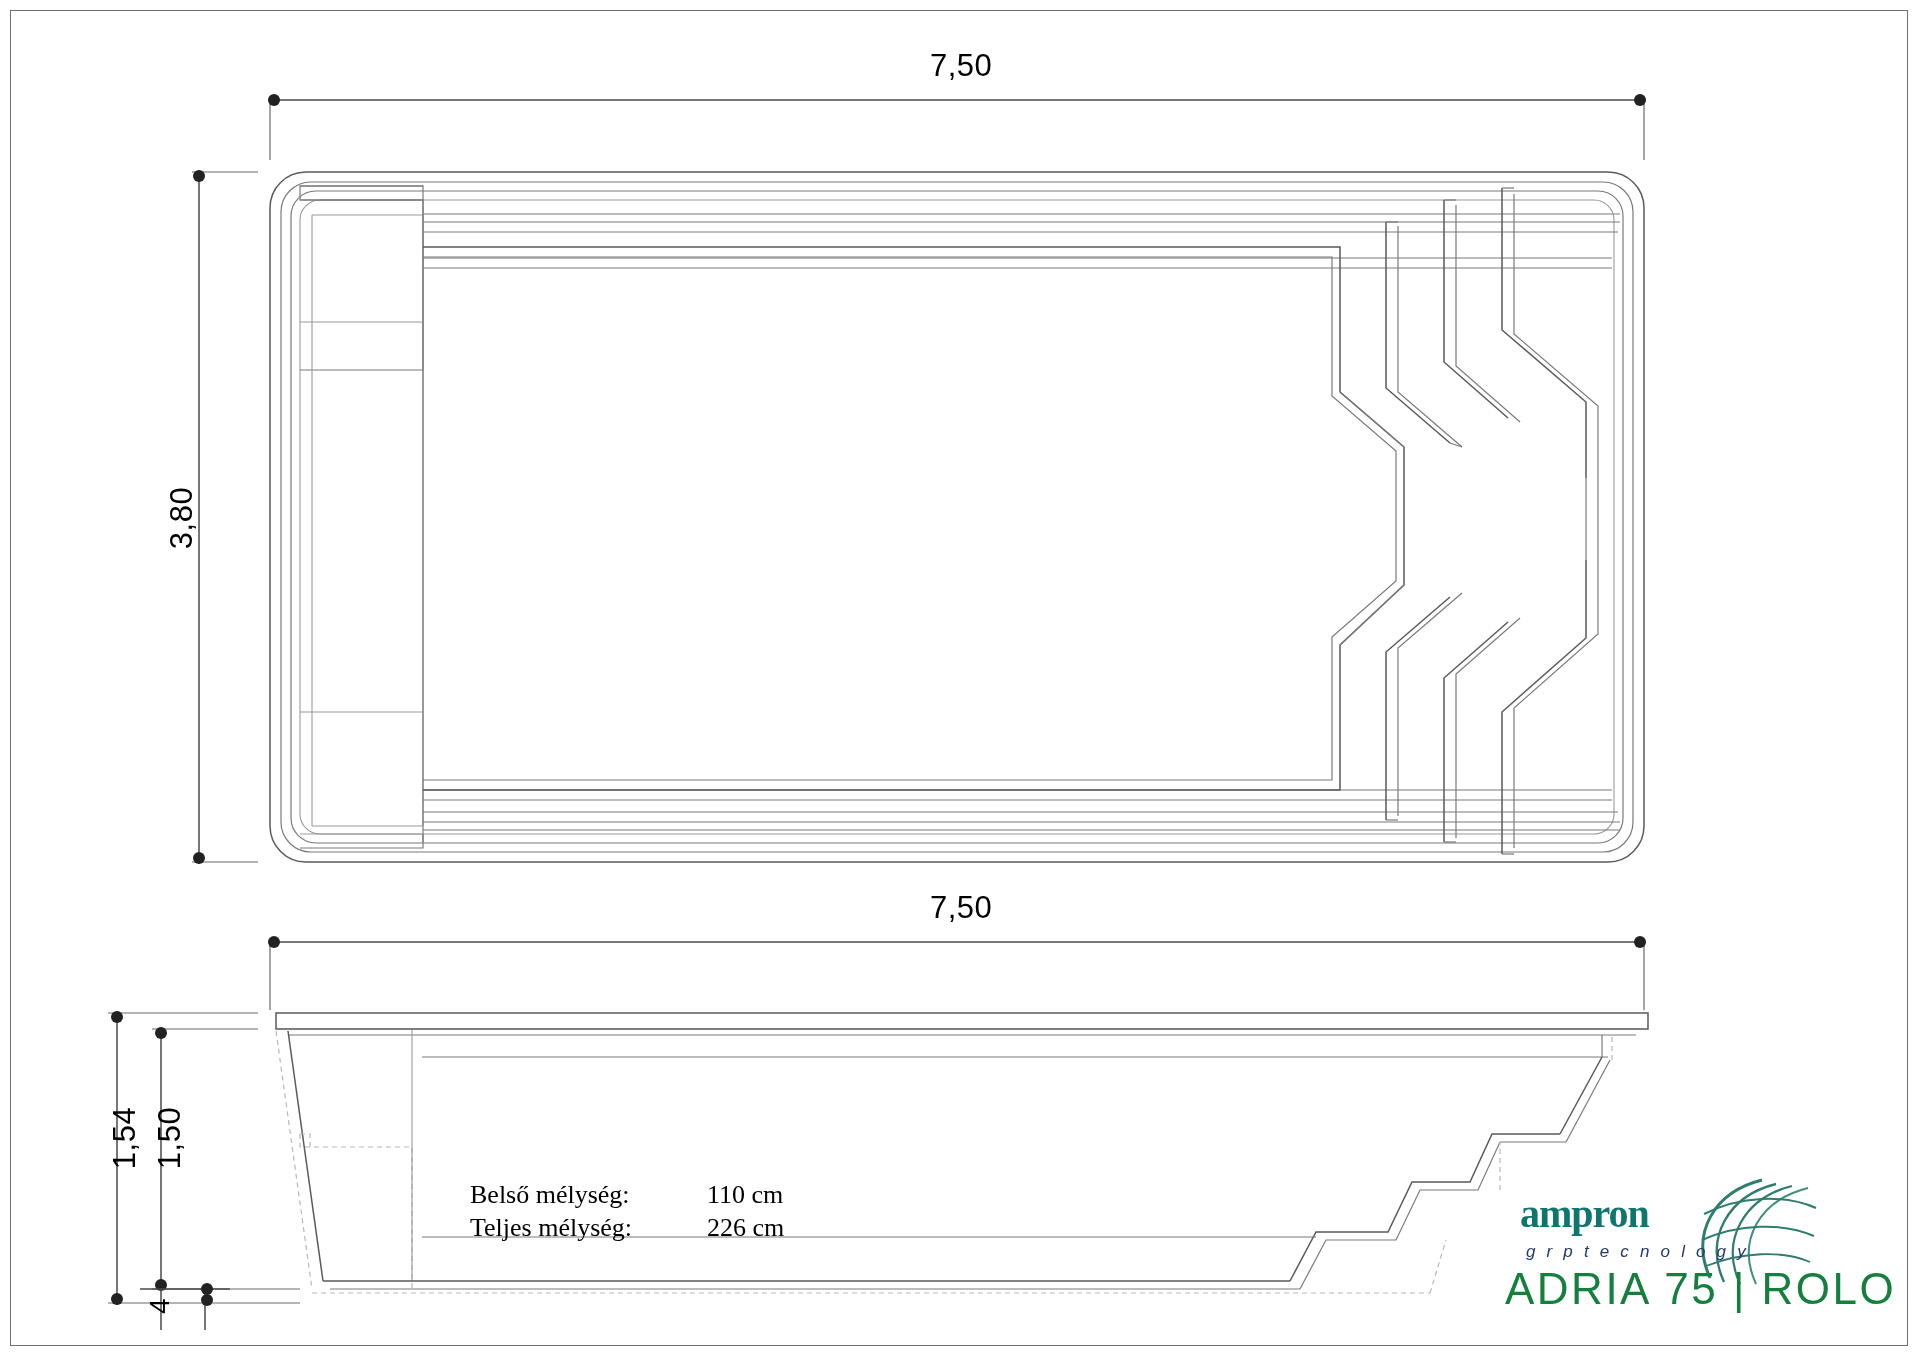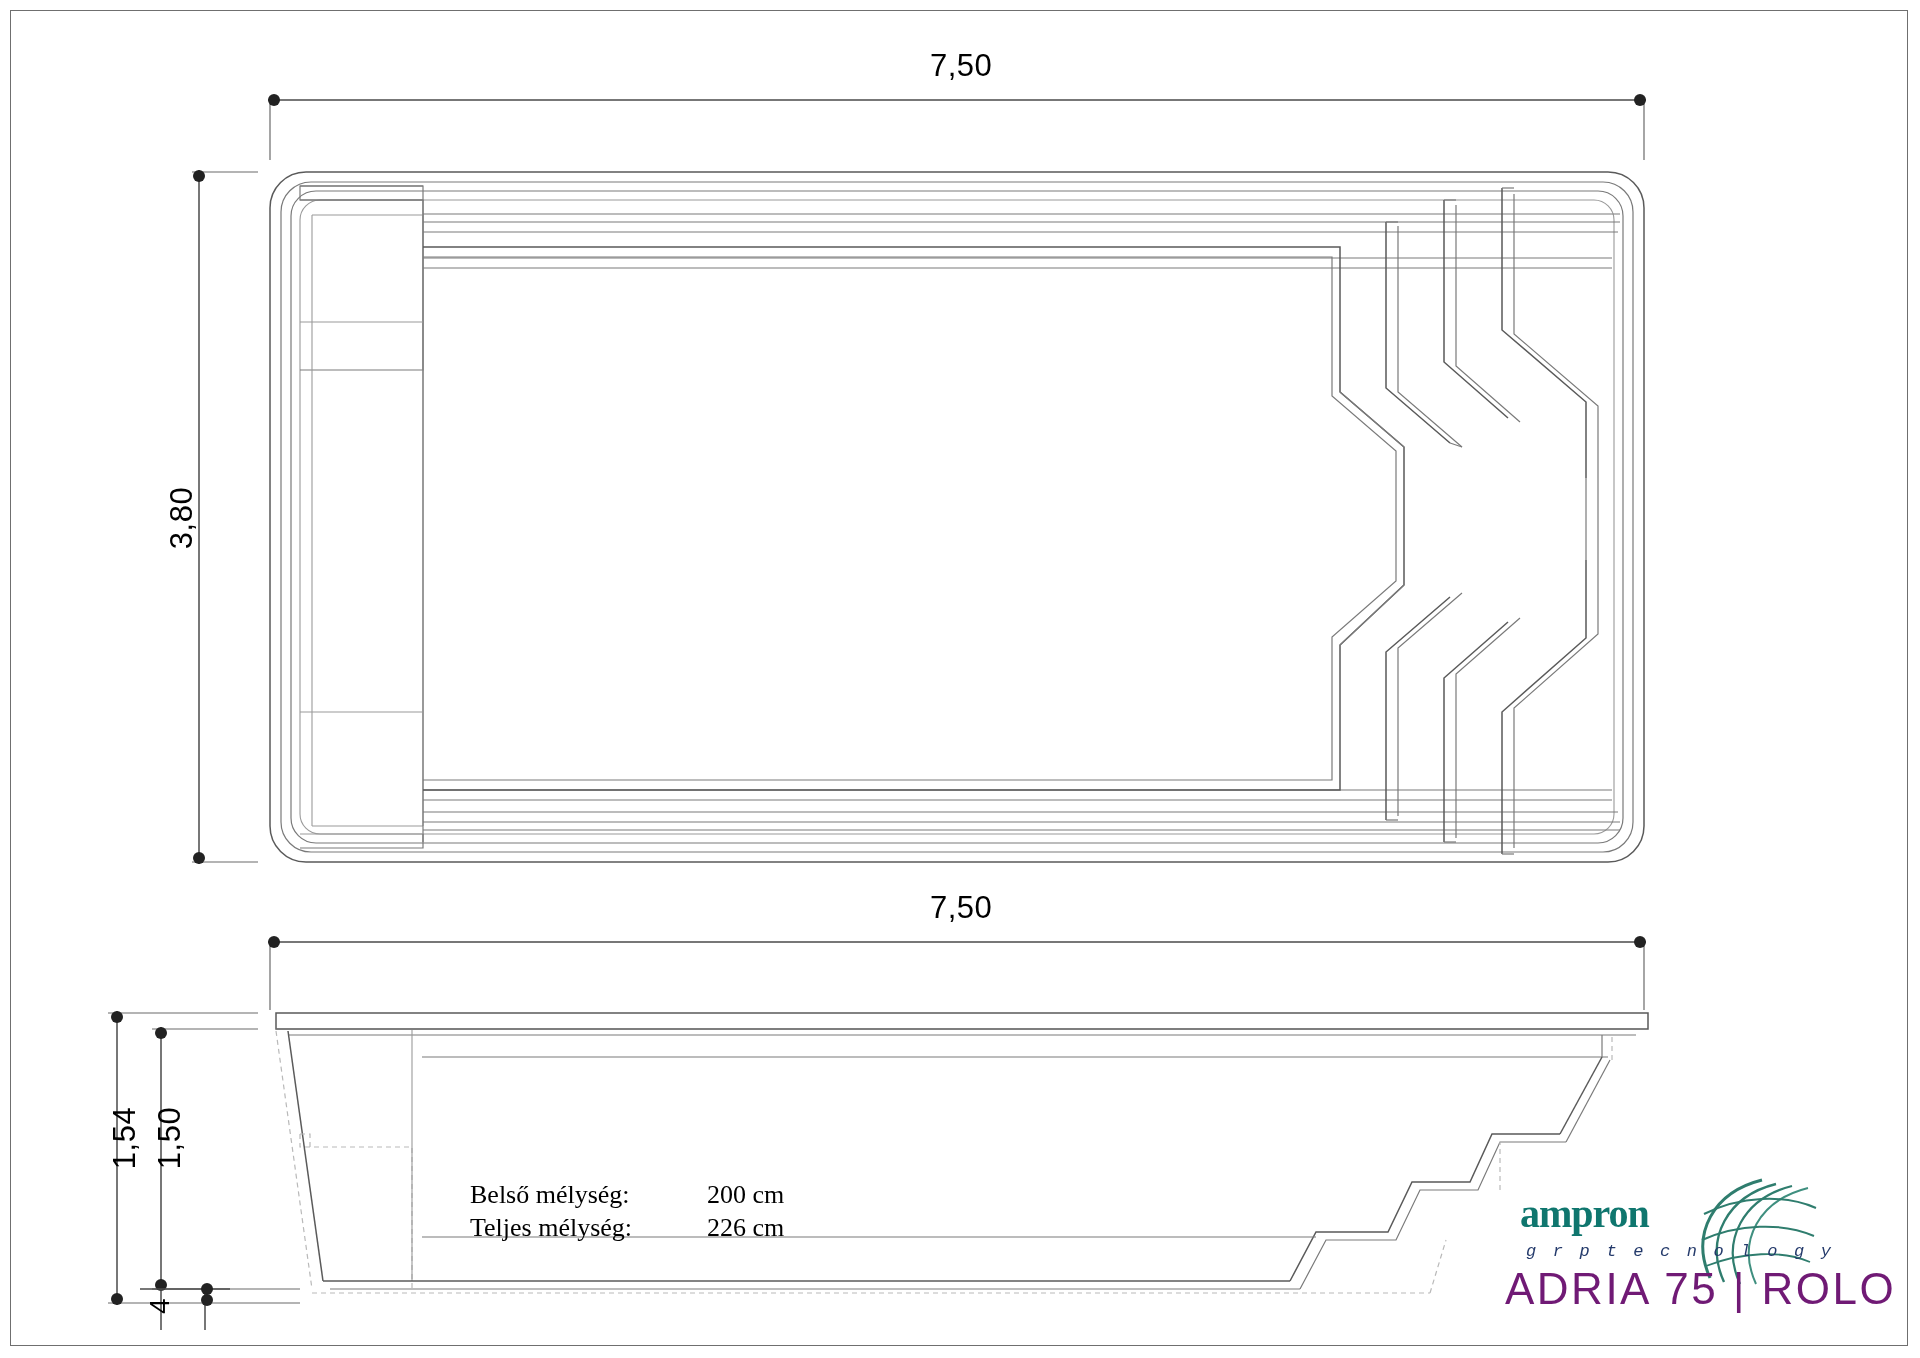--- a/index.html
+++ b/index.html
@@ -5,22 +5,22 @@
   html,body{margin:0;padding:0;background:#ffffff;}
   body{width:1920px;height:1358px;position:relative;font-family:"Liberation Sans",sans-serif;color:#111;overflow:hidden;}
   #sheet{position:absolute;inset:0;}
   .frame{position:absolute;left:10px;top:10px;width:1898px;height:1336px;border:1.6px solid #6f6f6f;box-sizing:border-box;}
   svg.draw{position:absolute;left:0;top:0;width:1920px;height:1358px;}
   .dimtxt{position:absolute;font-family:"Liberation Sans",sans-serif;font-size:31px;color:#000;letter-spacing:0.5px;white-space:nowrap;}
   .dimtxt.rot{transform:rotate(-90deg);transform-origin:50% 50%;}
   .spec{position:absolute;font-family:Liberation Serif, serif;font-size:26px;color:#000;white-space:nowrap;}
   .logo-wrap{position:absolute;left:1498px;top:1190px;width:400px;height:120px;}
   .logo-word{position:absolute;left:22px;top:0px;font-family:"Liberation Serif",serif;font-size:40px;font-weight:700;color:#0f766e;letter-spacing:-1px;}
-  .logo-sub{position:absolute;left:28px;top:52px;font-family:Liberation Mono, monospace;font-size:17px;color:#243a6b;letter-spacing:3.2px;font-style:italic;}
-  .model{position:absolute;left:1505px;top:1264px;font-family:"Liberation Sans",sans-serif;font-size:44px;color:#701a75;letter-spacing:2.5px;white-space:nowrap;}
+  .logo-sub{position:absolute;left:28px;top:52px;font-family:Liberation Sans, sans-serif;font-size:17px;color:#243a6b;letter-spacing:3.2px;font-style:italic;}
+  .model{position:absolute;left:1505px;top:1264px;font-family:"Liberation Sans",sans-serif;font-size:44px;color:#15803d;letter-spacing:2.5px;white-space:nowrap;}
 </style>
 </head>
 <body>
 
 <div id="sheet">
 
   <div class="frame"></div>
 
   <svg class="draw" viewBox="0 0 1920 1358">
     <defs>
@@ -204,21 +204,21 @@
 
   <div class="dimtxt" style="left:930px;top:890px;">7,50</div>
 
   <div class="dimtxt rot" style="left:65px;top:1120px;width:120px;text-align:center;">1,54</div>
 
   <div class="dimtxt rot" style="left:110px;top:1120px;width:120px;text-align:center;">1,50</div>
 
   <div class="dimtxt rot" style="left:130px;top:1290px;width:60px;text-align:center;font-size:28px;">4</div>
 
   <div class="spec" style="left:470px;top:1180px;">Belső mélység:</div>
-  <div class="spec" style="left:707px;top:1180px;">200 cm</div>
+  <div class="spec" style="left:707px;top:1180px;">110 cm</div>
   <div class="spec" style="left:470px;top:1213px;">Teljes mélység:</div>
   <div class="spec" style="left:707px;top:1213px;">226 cm</div>
 
   <div class="logo-wrap">
     <div class="logo-word">ampron</div>
     <div class="logo-sub">g r p   t e c n o l o g y</div>
   </div>
 
   <div class="model">ADRIA 75  |  ROLO</div>
 

